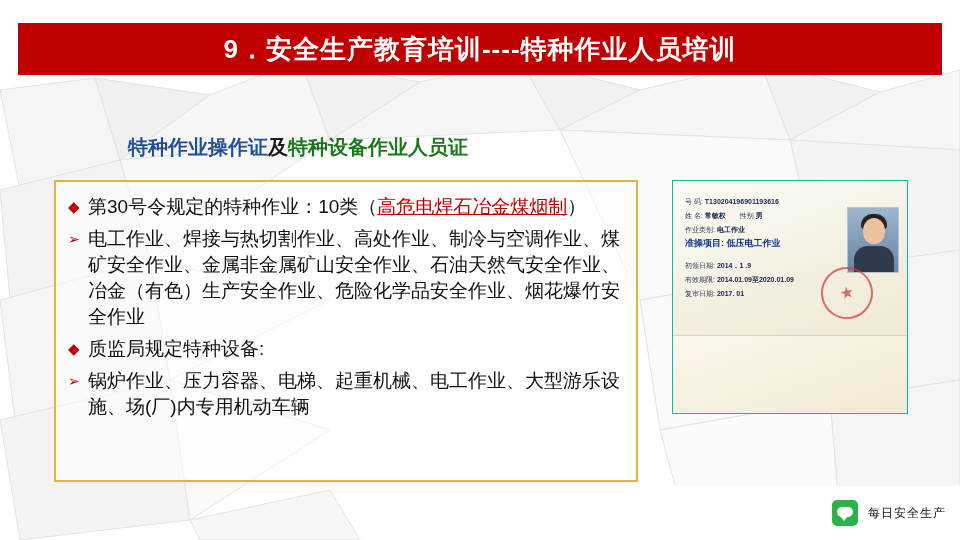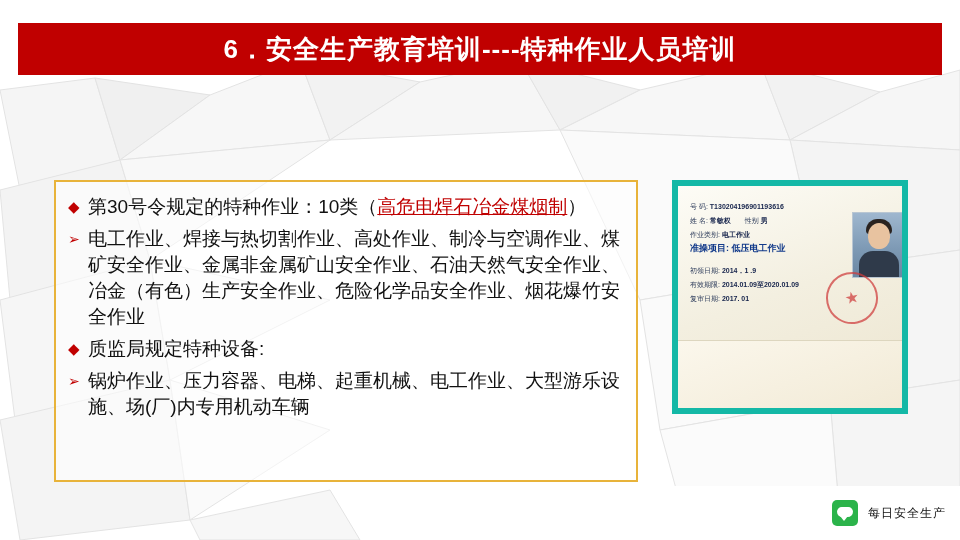--- a/index.html
+++ b/index.html
@@ -83,21 +83,21 @@
   }
   .line-text .red { color: #c00000; text-decoration: underline; }
 
   
   .cert-wrap {
     position: absolute;
     left: 672px; top: 180px;
     width: 236px; height: 234px;
     z-index: 3;
     background: #ffffff;
-    border: 6px solid #14b8a6;
+    border: 1px solid #14b8a6;
     overflow: hidden;
   }
   .cert-top {
     position: absolute;
     left: 0; top: 0;
     width: 236px; height: 155px;
     background: linear-gradient(160deg,#fdfcf6 0%, #f3efe0 60%, #efe9d6 100%);
     border-bottom: 1px solid #ddd6bf;
   }
   .cert-bottom {
@@ -230,23 +230,26 @@
       <polygon points="0,420 170,380 190,520 20,540" fill="#f4f4f4"></polygon>
       <polygon points="170,380 330,430 190,520" fill="#fafafa"></polygon>
       <polygon points="830,400 960,380 960,500 840,520" fill="#f5f5f5"></polygon>
       <polygon points="660,430 830,400 840,520 690,540" fill="#fbfbfb"></polygon>
       <polygon points="190,520 330,490 360,540 200,540" fill="#f7f7f7"></polygon>
       <polygon points="690,540 840,520 900,540" fill="#f6f6f6"></polygon>
     </g>
   </svg>
 
   <div class="title-bar">
-    <div class="title-text">6．安全生产教育培训----特种作业人员培训</div>
-  </div>
-
+    <div class="title-text">9．安全生产教育培训----特种作业人员培训</div>
+  </div>
+
+  <div class="subtitle">
+    <span class="blue">特种作业操作证</span><span class="dark">及</span><span class="green">特种设备作业人员证</span>
+  </div>
 
   <div class="content-box">
 
     <div class="line">
       <div class="bullet diamond">◆</div>
       <div class="line-text">
         <span>第30号令规定的特种作业：10类（</span><span class="red">高危电焊石冶金煤烟制</span><span>）</span>
       </div>
     </div>
 

